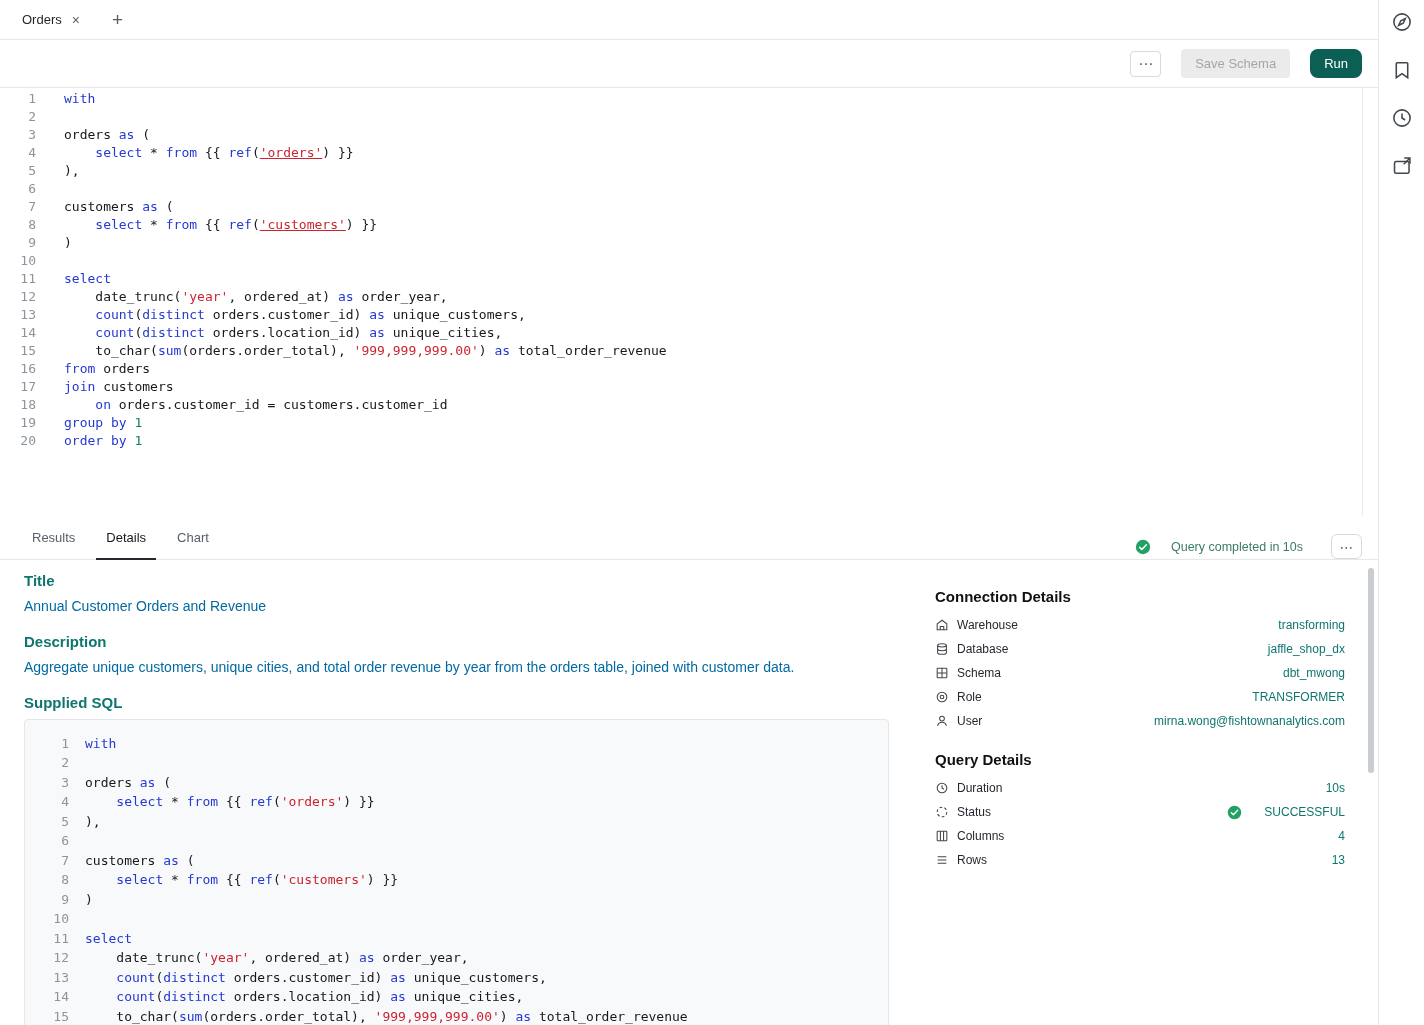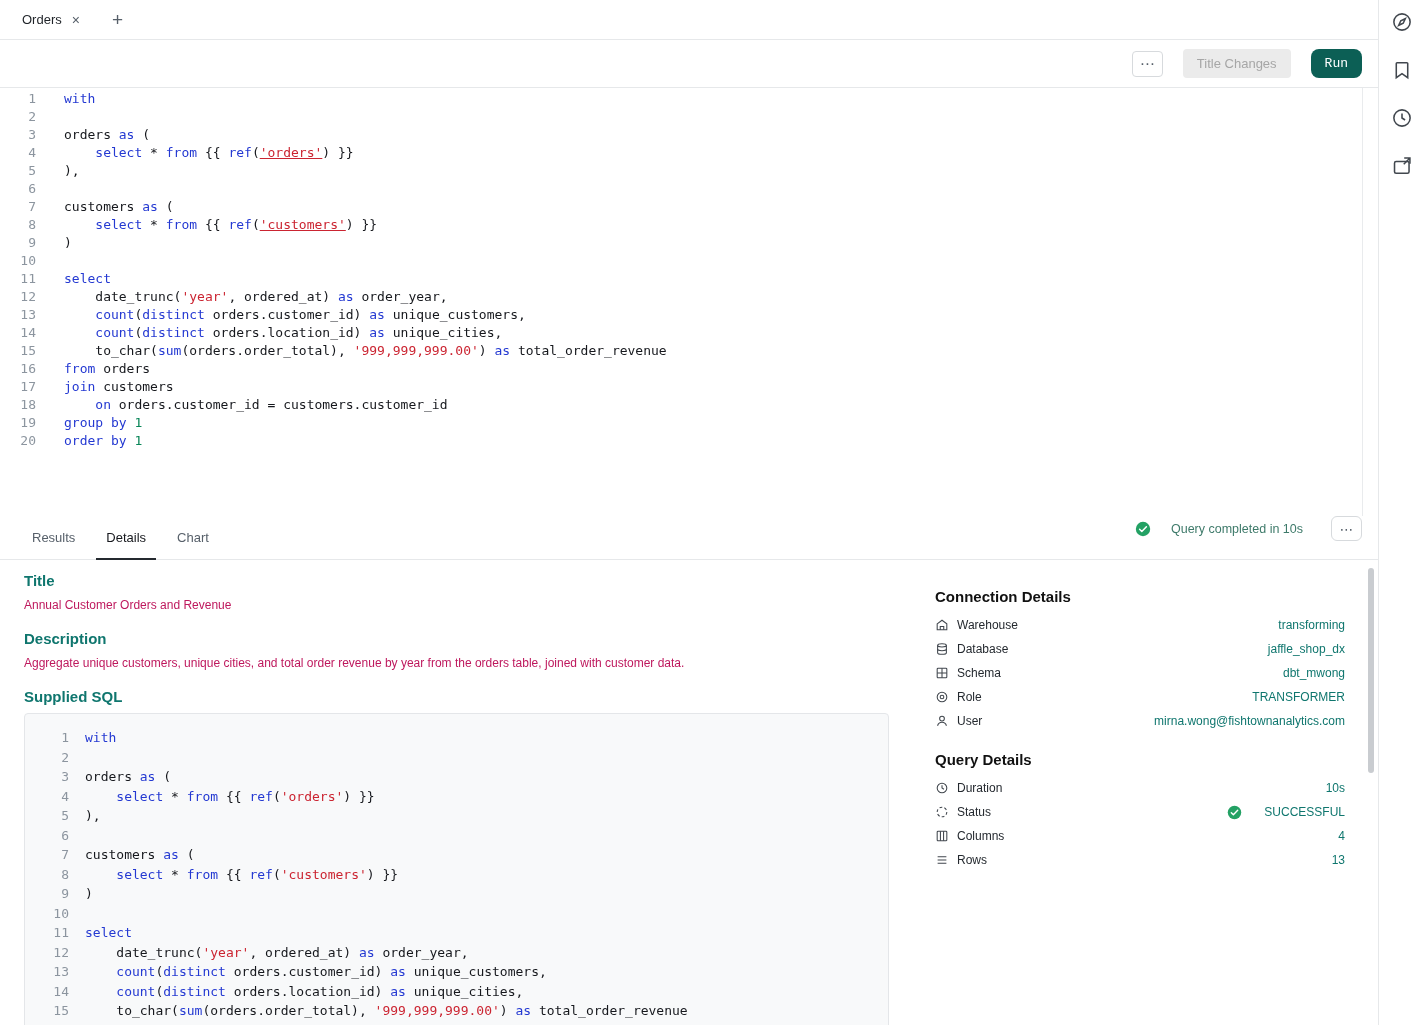--- a/index.html
+++ b/index.html
@@ -27,52 +27,52 @@
   
   .tabbar{height:40px;border-bottom:1px solid #e6e8ea;display:flex;align-items:center;padding-left:10px;flex:none}
   .tab{display:flex;align-items:center;gap:10px;padding:0 12px;height:100%;font-size:13px;color:#1f2328;cursor:pointer}
   .tab-close{color:#57606a;font-size:14px;line-height:1;cursor:pointer}
   .tab-add{margin-left:14px;font-size:19px;color:#57606a;cursor:pointer;padding:0 6px}
 
   
   .toolbar{height:48px;border-bottom:1px solid #e6e8ea;display:flex;align-items:center;justify-content:flex-end;gap:20px;padding-right:16px;flex:none}
   .btn-icon{width:31px;height:26px;border:1px solid #d7dadd;border-radius:4px;background:#fff;color:#57606a;font-size:15px;line-height:1;cursor:pointer;font-family:inherit}
   .btn-save{border:none;background:#ebebeb;color:#a6a6a6;font-size:13px;padding:7px 14px;border-radius:4px;font-family:inherit}
-  .btn-run{border:none;background:var(--run-button);color:#fff;font-size:13px;font-weight:500;padding:7px 14px;border-radius:8px;cursor:pointer;font-family:Liberation Mono, monospace}
+  .btn-run{border:none;background:var(--run-button);color:#fff;font-size:13px;font-weight:500;padding:7px 14px;border-radius:8px;cursor:pointer;font-family:Liberation Sans, sans-serif}
 
   
   .editor{height:428px;padding-top:2px;position:relative;font-family:"DejaVu Sans Mono","Liberation Mono",monospace;font-size:13px;overflow:hidden;flex:none}
   .editor::after{content:"";position:absolute;top:0;right:15px;bottom:0;width:1px;background:#e9ebed}
   .code-line{display:flex;height:18px;line-height:18px;white-space:pre}
   .editor .ln{width:36px;text-align:right;color:var(--line-number);flex:none}
   .editor .lc{padding-left:28px}
   .tok-kw{color:var(--code-keyword)}
   .tok-fn{color:var(--code-function)}
   .tok-str{color:var(--code-string)}
   .tok-lnk{color:var(--code-string)}
   .editor .tok-lnk{text-decoration:underline;cursor:pointer}
   .tok-pl{color:var(--code-plain)}
   .tok-num{color:var(--code-number)}
 
   
   .bottom{flex:1;display:flex;flex-direction:column;min-height:0}
-  .bottom-tabs{height:44px;border-bottom:1px solid #e6e8ea;display:flex;align-items:flex-start;padding-left:22px;flex:none}
+  .bottom-tabs{height:44px;border-bottom:1px solid #e6e8ea;display:flex;align-items:flex-end;padding-left:22px;flex:none}
   .btab{position:relative;height:100%;display:flex;align-items:center;padding:0 10px;margin-right:11px;font-size:13px;color:#57606a;cursor:pointer}
   .btab.active{color:#16181d;font-weight:400}
   .btab.active::after{content:"";position:absolute;left:0;right:0;bottom:-1px;height:2px;background:#24292f}
   .bottom-right{margin-left:auto;display:flex;align-items:center;gap:20px;padding-right:16px}
   .check-circle{width:16px;height:16px;color:var(--success-green);display:inline-flex}
   .check-circle svg{width:100%;height:100%}
   .query-status{font-size:12.5px;color:var(--status-text-green)}
   .btn-more-sm{width:31px;height:25px;border:1px solid #d7dadd;border-radius:6px;background:#fff;color:#57606a;font-size:14px;line-height:1;margin-left:8px;cursor:pointer;font-family:inherit}
 
   .bottom-body{flex:1;display:flex;position:relative;min-height:0;overflow:hidden}
   .details-pane{width:913px;flex:none;padding:12px 24px;overflow:hidden}
   .details-pane h3{font-size:15px;font-weight:700;margin:0 0 8px;color:#0f766e}
-  .details-pane p{font-size:12px;color:#be185d;margin:0 0 17px;line-height:1.35}
+  .details-pane p{font-size:14px;color:#0369a1;margin:0 0 17px;line-height:1.35}
   .sql-block{margin-top:4px;background:#f8f9fa;border:1px solid #e4e6e9;border-radius:4px;padding:14px 12px;font-family:"DejaVu Sans Mono","Liberation Mono",monospace;font-size:13px}
   .sql-block .code-line{height:19.5px;line-height:19.5px}
   .sql-block .ln{width:32px;text-align:right;color:var(--line-number);flex:none}
   .sql-block .lc{padding-left:16px}
 
   .conn-pane{flex:1;padding:28px 33px 0 22px;min-width:0}
   .conn-pane h3{font-size:15px;font-weight:700;color:#111;margin:0 0 8px}
   .conn-pane h3.q{margin-top:18px}
   .crow{display:flex;align-items:center;height:24px;font-size:12px;color:#24292f}
   .cicon{width:14px;height:14px;margin-right:8px;color:#40464d;flex:none;display:inline-flex}
@@ -92,21 +92,21 @@
     <div class="tabbar">
       <div class="tab">
         <span>Orders</span>
         <span class="tab-close">×</span>
       </div>
       <div class="tab-add">+</div>
     </div>
 
     <div class="toolbar">
       <button class="btn-icon">⋯</button>
-      <button class="btn-save" disabled="">Title Changes</button>
+      <button class="btn-save" disabled="">Save Schema</button>
       <button class="btn-run">Run</button>
     </div>
 
     <div class="editor">
       <div id="editor-code">
           <div class="code-line"><span class="ln">1</span><span class="lc"><span class="tok-kw">with</span></span></div>
           <div class="code-line"><span class="ln">2</span><span class="lc"></span></div>
           <div class="code-line"><span class="ln">3</span><span class="lc"><span class="tok-pl">orders </span><span class="tok-kw">as</span><span class="tok-pl"> (</span></span></div>
           <div class="code-line"><span class="ln">4</span><span class="lc"><span class="tok-pl">    </span><span class="tok-kw">select</span><span class="tok-pl"> * </span><span class="tok-kw">from</span><span class="tok-pl"> {{ </span><span class="tok-fn">ref</span><span class="tok-pl">(</span><span class="tok-lnk">'orders'</span><span class="tok-pl">) }}</span></span></div>
           <div class="code-line"><span class="ln">5</span><span class="lc"><span class="tok-pl">),</span></span></div>

